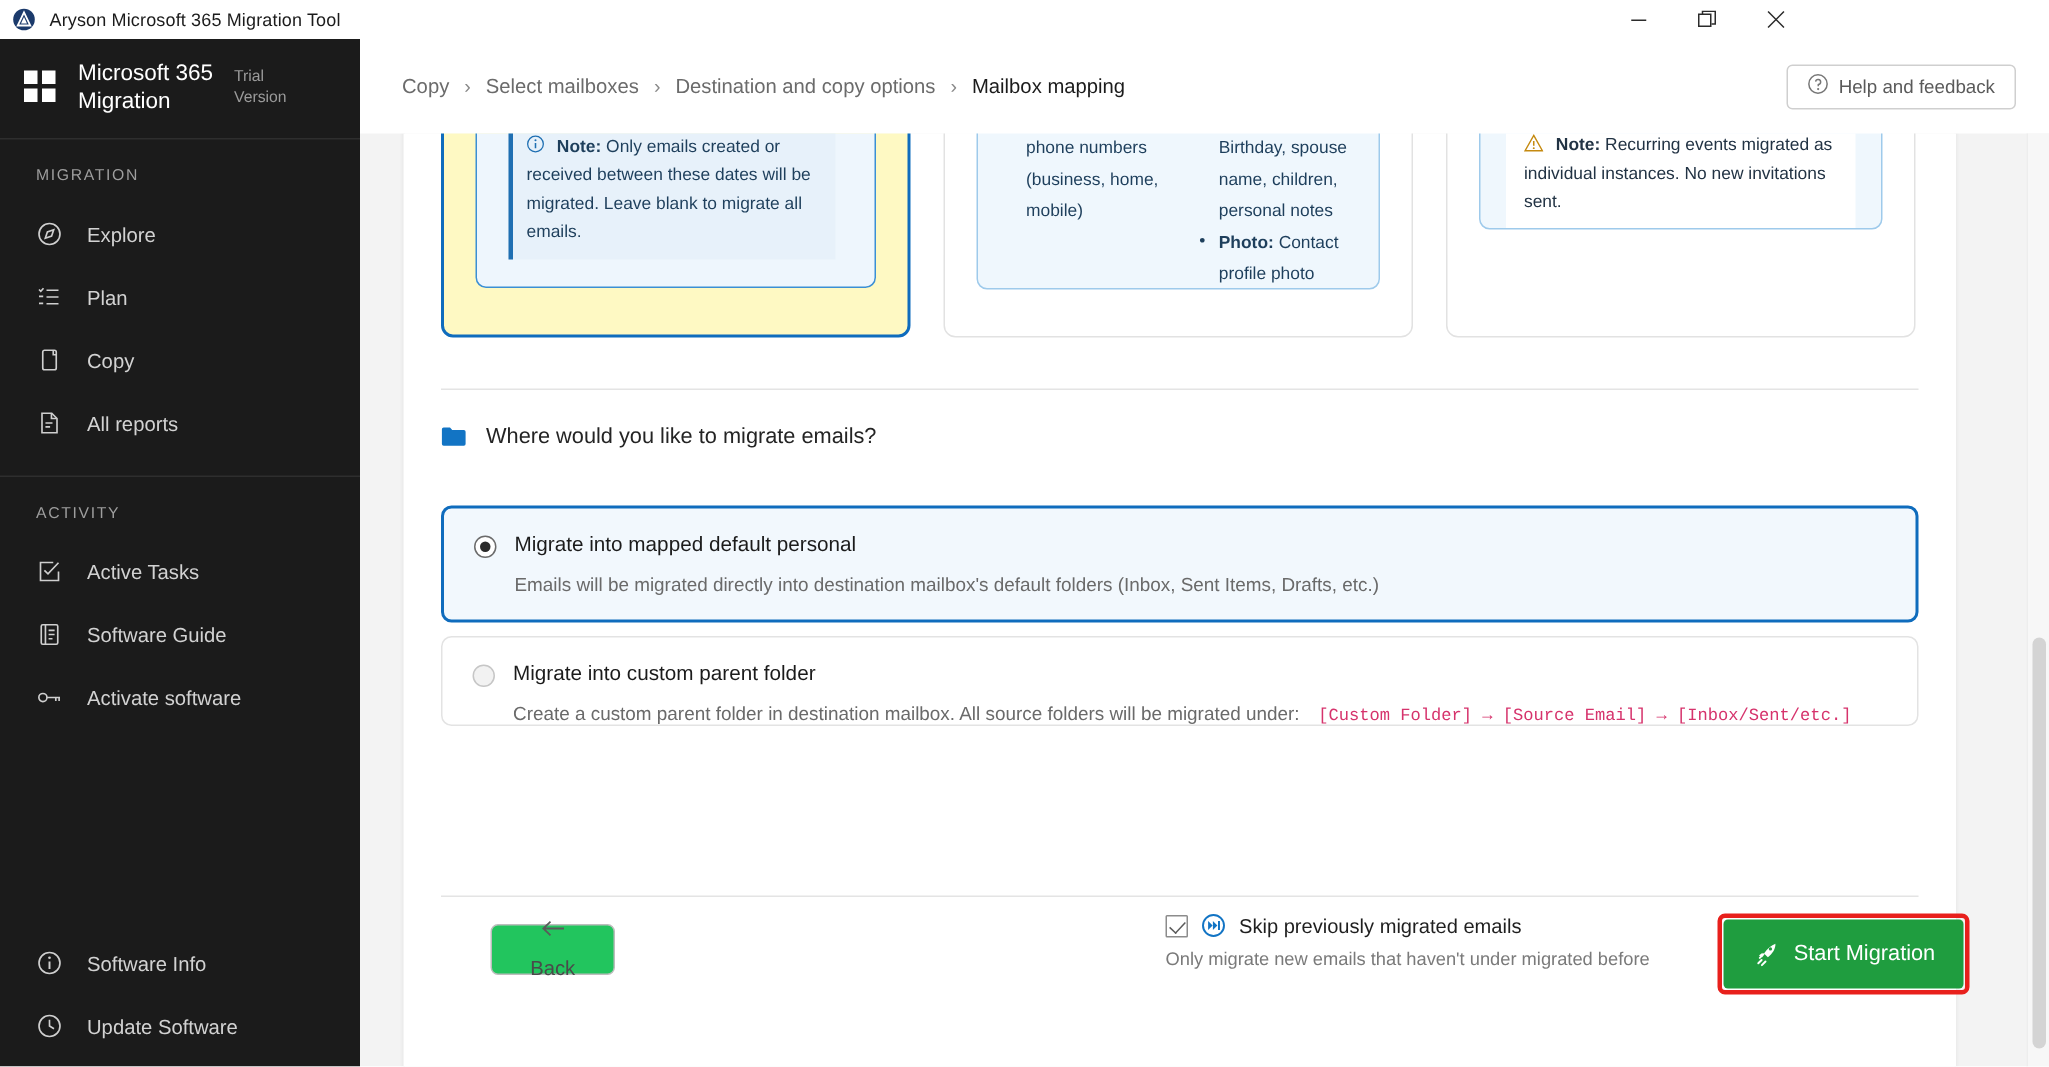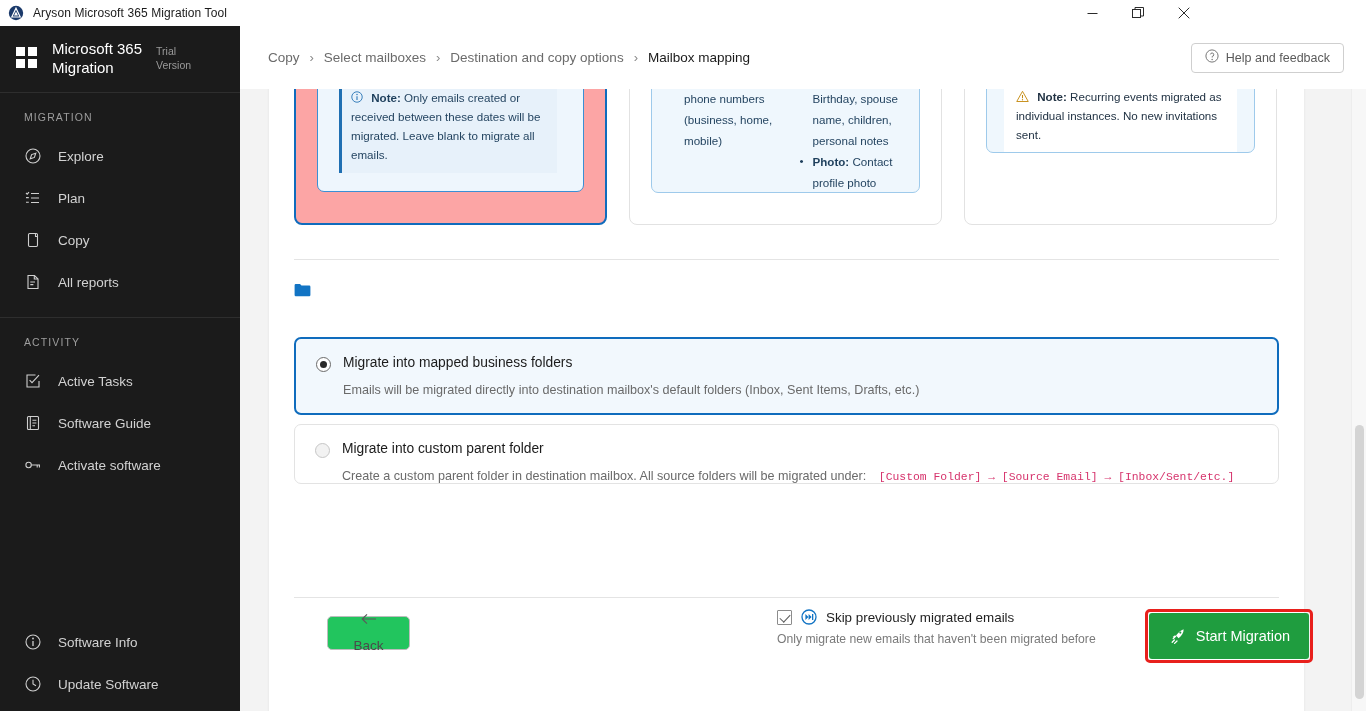--- a/index.html
+++ b/index.html
@@ -73,21 +73,21 @@
     position:absolute; left:29px; top:-22px; width:1035px; height:700px;
     background:#ffffff; border-radius:8px; box-shadow:0 1px 3px rgba(0,0,0,.07);
   }
 
   
   .cards { position:absolute; left:25px; top:0px; width:985px; height:158px; display:flex; gap:22px; }
   .card {
     width:313px; height:158px; border:1px solid #e2e2e2; border-radius:8px;
     background:#ffffff; position:relative; overflow:hidden;
   }
-  .card.sel { border:2px solid #0f6cbd; background:#fca5a5; }
+  .card.sel { border:2px solid #0f6cbd; background:#fef9c3; }
   .card .inner {
     position:absolute; left:21px; right:21px; top:-1px; bottom:31px;
     border:1px solid #9ecaeb; border-radius:7px; background:#eff7fd; overflow:hidden;
   }
   .card.sel .inner { background:#eef6fd; border-color:#3b8fd4; }
   .card.c3 .inner { bottom:71px; }
   .note {
     background:#eaf3fa; border-left:3px solid #1f6fb2; padding:9px 10px 9px 9px;
     font-size:11.6px; line-height:19px; color:#1e3f5c;
   }
@@ -395,26 +395,27 @@
       </div>
 
       <div class="divider" style="top:192px"></div>
 
       <div class="sec-head" style="top:216px">
         <span class="folder-ic">
           <svg width="17" height="14" viewBox="0 0 17 14">
             <path d="M0.6 2.2 a1.2 1.2 0 0 1 1.2-1.2 H6 l1.5 1.6 H15.2 a1.2 1.2 0 0 1 1.2 1.2 V12 a1.2 1.2 0 0 1 -1.2 1.2 H1.8 A1.2 1.2 0 0 1 0.6 12 Z" fill="#1274c4"></path>
           </svg>
         </span>
+        <span>Where would you like to migrate emails?</span>
       </div>
 
       <div class="opt sel" style="top:270px; height:78px;">
         <div class="opt-row">
           <span class="radio on"></span>
-          <span class="opt-title">Migrate into mapped business folders</span>
+          <span class="opt-title">Migrate into mapped default personal</span>
         </div>
         <div class="opt-desc">Emails will be migrated directly into destination mailbox's default folders (Inbox, Sent Items, Drafts, etc.)</div>
       </div>
 
       <div class="opt" style="top:357px; height:60px;">
         <div class="opt-row">
           <span class="radio off"></span>
           <span class="opt-title">Migrate into custom parent folder</span>
         </div>
         <div class="opt-desc">
@@ -439,21 +440,21 @@
           <span class="chk"></span>
           <span class="skip-ic">
             <svg width="16" height="16" viewBox="0 0 16 16">
               <circle cx="8" cy="8" r="7" fill="none" stroke="#1274c4" stroke-width="1.3"></circle>
               <path d="M4.4 5 L7.4 8 L4.4 11 Z M7.6 5 L10.6 8 L7.6 11 Z" fill="#1274c4"></path>
               <rect x="11" y="5" width="1.3" height="6" fill="#1274c4"></rect>
             </svg>
           </span>
           <span class="skip-label">Skip previously migrated emails</span>
         </div>
-        <div class="skip-sub">Only migrate new emails that haven't been migrated before</div>
+        <div class="skip-sub">Only migrate new emails that haven't under migrated before</div>
       </div>
 
       <div class="start-wrap" style="top:542px">
         <div class="btn-start">
           <span class="rocket">
             <svg width="18" height="18" viewBox="0 0 18 18">
               <path d="M10.6 2.4 c3 -0.2 5 1.8 4.8 4.8 -0.2 2.6 -2.4 5 -5.2 6.2 L7.4 10.8 C8.6 8 11 5.8 13.6 5.6" fill="#ffffff" opacity="0"></path>
               <path d="M15.6 2.2 c0.2 3.1 -1.8 6.6 -5 9 L8 8.6 C10.3 5.4 13 3.1 15.6 2.2 Z" fill="#ffffff"></path>
               <path d="M7.6 9.2 L5.2 11.6 M6.4 13 L4.2 15.2 M9 14 L6.6 16.4" stroke="#ffffff" stroke-width="1.3" stroke-linecap="round"></path>
               <circle cx="12.3" cy="5.6" r="1.1" fill="#1f9d3f"></circle>

